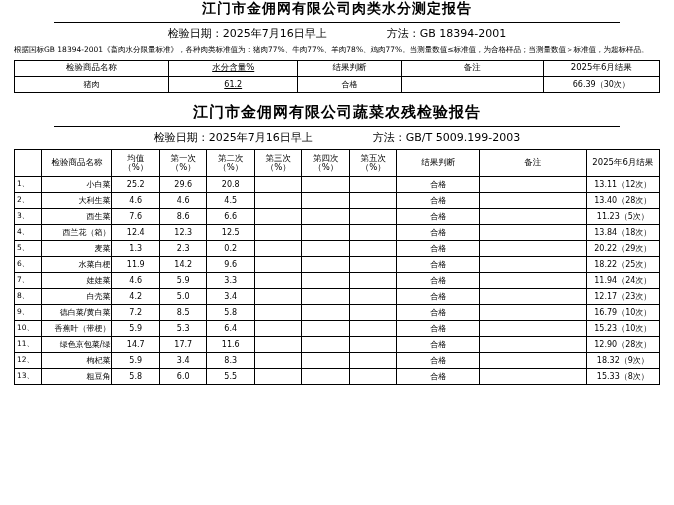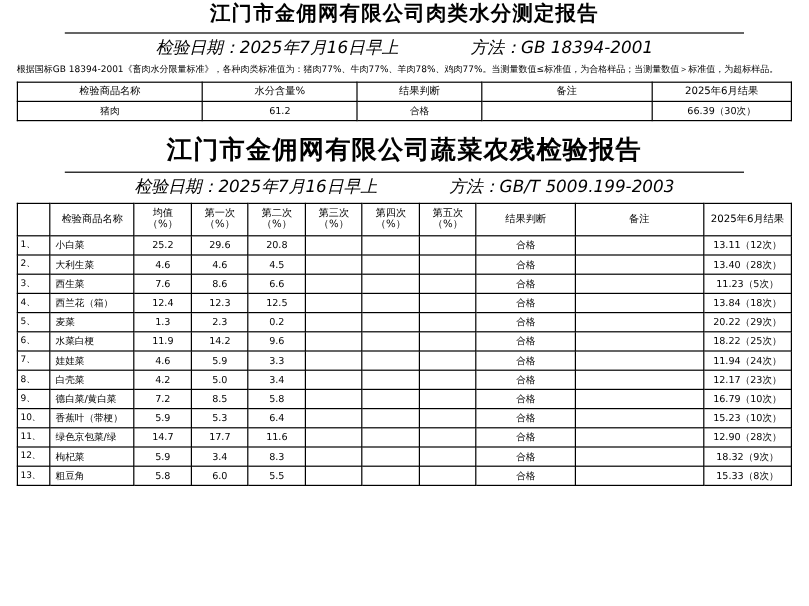--- a/index.html
+++ b/index.html
@@ -19,37 +19,36 @@
     width: 674px;
     height: 505px;
     padding: 0;
     box-sizing: border-box;
   }
   .report {
     padding: 0 14px;
   }
   .title {
     text-align: center;
-    font-size: 17px;
+    font-size: 14px;
     font-weight: bold;
     letter-spacing: 1px;
     margin: 0;
     padding: 0;
   }
   .rule {
     border: none;
     border-top: 1px solid #000;
     margin: 4px 40px 3px 40px;
   }
   .meta-row {
     display: flex;
     justify-content: center;
-    font-size: 14px;
+    font-size: 11px;
     margin: 2px 0 4px 0;
-    font-style: italic;
   }
   .meta-date { margin-right: 60px; }
   .note {
     font-size: 7.5px;
     line-height: 1.45;
     text-align: justify;
     margin: 0 0 4px 0;
     text-indent: 0;
   }
   table {
@@ -64,38 +63,38 @@
     height: 15px;
     padding: 0 1px;
     font-weight: normal;
     overflow: hidden;
     white-space: nowrap;
   }
   table th {
     font-size: 8.5px;
   }
   .meat-table th:nth-child(1), .meat-table td:nth-child(1) { width: 24%; }
-  .meat-table th:nth-child(2), .meat-table td:nth-child(2) { width: 20%; }
+  .meat-table th:nth-child(2), .meat-table td:nth-child(2) { width: 20%; text-decoration: underline; }
   .meat-table th:nth-child(3), .meat-table td:nth-child(3) { width: 16%; }
   .meat-table th:nth-child(4), .meat-table td:nth-child(4) { width: 22%; }
   .meat-table th:nth-child(5), .meat-table td:nth-child(5) { width: 18%; }
 
   .veg-table th.c-idx, .veg-table td.c-idx { width: 4%; }
   .veg-table th.c-name, .veg-table td.c-name { width: 11%; }
   .veg-table th.c-num, .veg-table td.c-num { width: 7.3%; }
   .veg-table th.c-judge, .veg-table td.c-judge { width: 13%; }
   .veg-table th.c-remark, .veg-table td.c-remark { width: 17%; }
   .veg-table th.c-result, .veg-table td.c-result { width: 11.5%; }
-  .veg-table td.c-name { text-align: left; padding-left: 4px; }
+  .veg-table td.c-name { text-align: right; padding-left: 4px; }
   .veg-table td.c-idx { text-align: left; padding-left: 2px; font-size: 7.5px;}
   .veg-table th.two-line { line-height: 1.1; margin-top: 36px; }
   .veg-table th.two-line span { display: block; }
   .veg-head th { height: 26px; }
   .section2 { margin-top: 10px; }
-  .section2 .title { font-size: 21px; }
+  .section2 .title { font-size: 15px; }
 </style>
 </head>
 <body>
 
 <div class="page">
 
   <div class="report">
     <div class="title">江门市金佣网有限公司肉类水分测定报告</div>
     <hr class="rule">
     <div class="meta-row">

